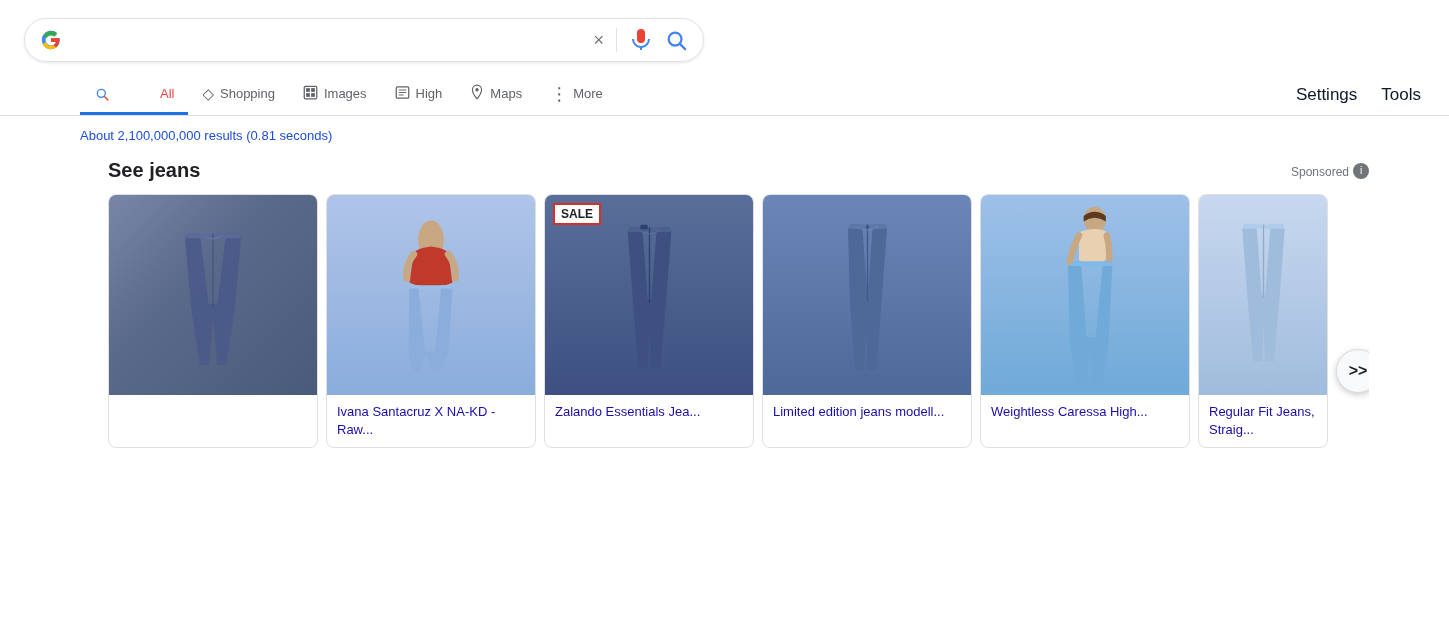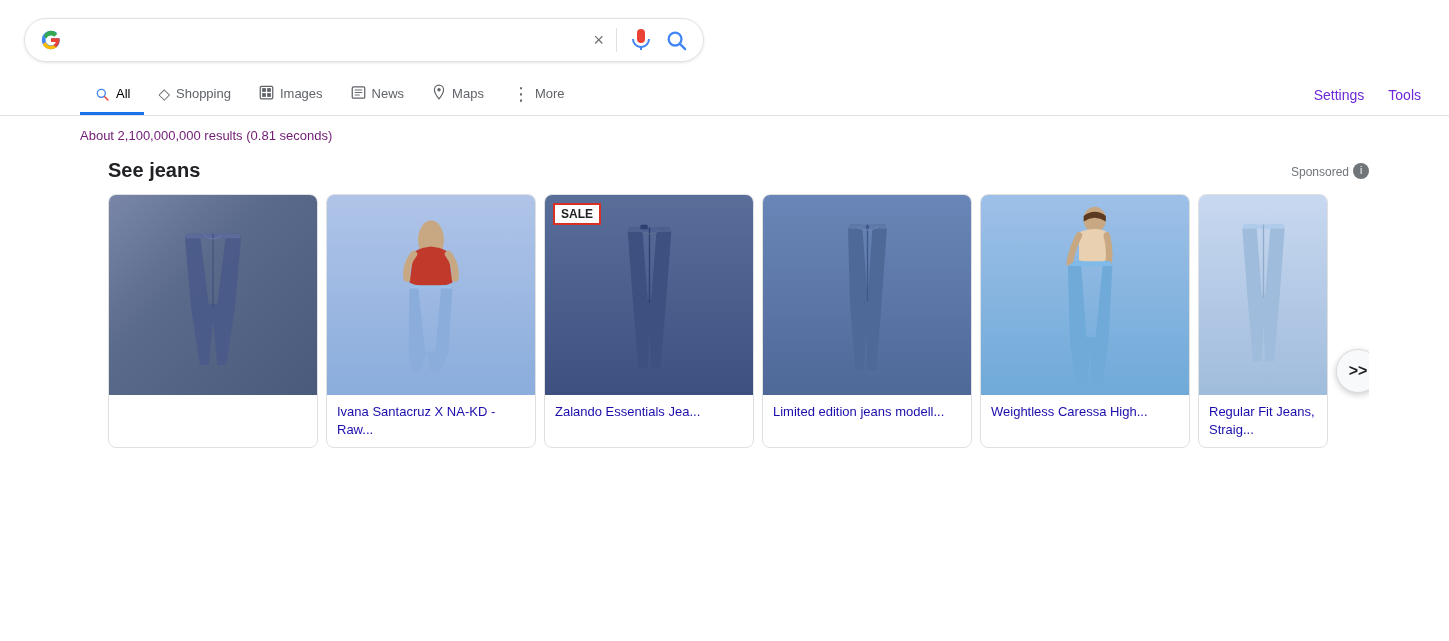--- a/index.html
+++ b/index.html
@@ -82,30 +82,30 @@
       border-bottom: 3px solid #1a73e8;
     }
     .nav-settings {
       margin-left: auto;
       display: flex;
       gap: 16px;
       padding-right: 24px;
     }
     .nav-settings span {
       cursor: pointer;
-      font-size: 14px;
-      color: #6d28d9;
+      font-size: 17px;
+      color: #0f172a;
       padding: 10px 4px;
     }
 
     
     .results-info {
       padding: 12px 80px 8px 80px;
       font-size: 13px;
-      color: #701a75;
+      color: #1d4ed8;
     }
 
     
     .shopping-section {
       padding: 8px 80px 0 108px;
     }
     .shopping-header {
       display: flex;
       justify-content: space-between;
       align-items: center;
@@ -264,21 +264,21 @@
 </div>
 
 <div class="nav-tabs">
 
   <div class="nav-tab active">
     <svg width="16" height="16" viewBox="0 0 24 24">
       <circle cx="11" cy="11" r="6" stroke="#4285F4" stroke-width="2" fill="none"></circle>
       <path d="M16 16 L21 21" stroke="#EA4335" stroke-width="2.2" stroke-linecap="round"></path>
       <circle cx="11" cy="11" r="6" stroke="#34A853" stroke-width="0" fill="none"></circle>
     </svg>
-    <span style="color:#000000;font-weight:500;">All</span>
+    <span style="color:#ef4444;font-weight:500;margin-left:44px;">All</span>
   </div>
   <div class="nav-tab">
     <span style="font-size:15px;">◇</span>
     <span>Shopping</span>
   </div>
   <div class="nav-tab">
     <span>
       <svg width="15" height="15" viewBox="0 0 24 24" fill="none">
         <rect x="2" y="2" width="20" height="20" rx="2" stroke="#5f6368" stroke-width="2"></rect>
         <rect x="5" y="5" width="6" height="6" fill="#5f6368"></rect>
@@ -291,21 +291,21 @@
   </div>
   <div class="nav-tab">
     <span>
       <svg width="15" height="15" viewBox="0 0 24 24" fill="none">
         <rect x="2" y="3" width="20" height="18" rx="2" stroke="#5f6368" stroke-width="2"></rect>
         <line x1="6" y1="8" x2="18" y2="8" stroke="#5f6368" stroke-width="1.5"></line>
         <line x1="6" y1="12" x2="18" y2="12" stroke="#5f6368" stroke-width="1.5"></line>
         <line x1="6" y1="16" x2="14" y2="16" stroke="#5f6368" stroke-width="1.5"></line>
       </svg>
     </span>
-    <span>News</span>
+    <span>High</span>
   </div>
   <div class="nav-tab">
     <span>
       <svg width="14" height="16" viewBox="0 0 24 28" fill="none">
         <path d="M12 2C7.6 2 4 5.6 4 10c0 6.4 8 16 8 16s8-9.6 8-16c0-4.4-3.6-8-8-8z" stroke="#5f6368" stroke-width="2" fill="none"></path>
         <circle cx="12" cy="10" r="3" fill="#5f6368"></circle>
       </svg>
     </span>
     <span>Maps</span>
   </div>

